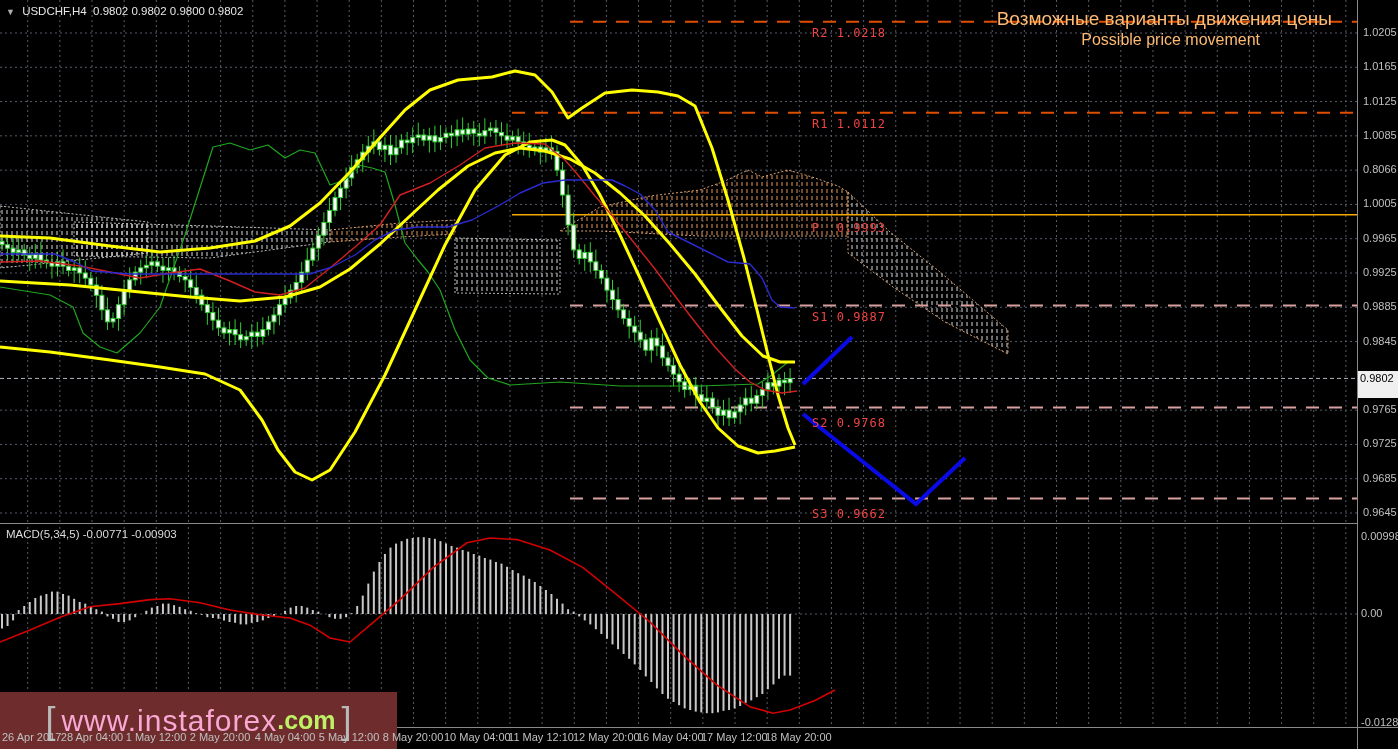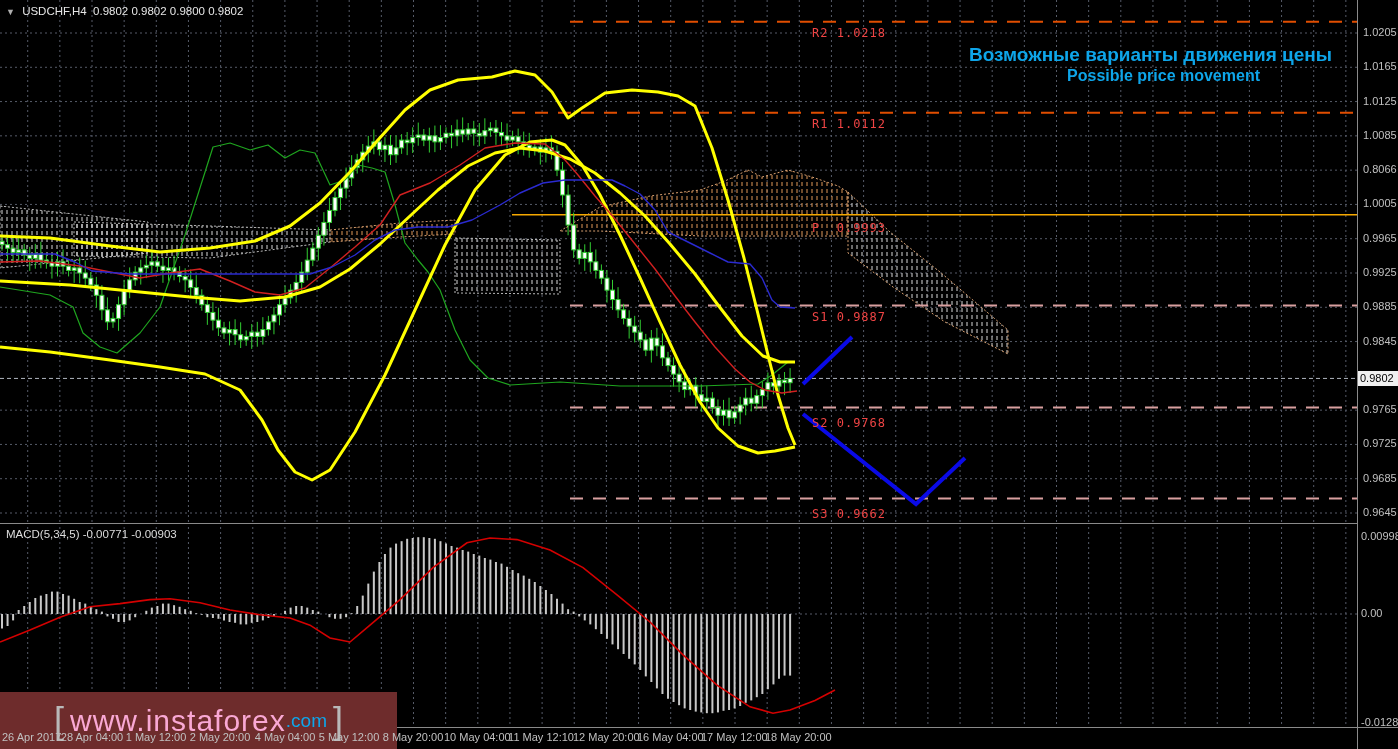--- a/index.html
+++ b/index.html
@@ -6,30 +6,30 @@
   #stage{position:relative;width:1398px;height:749px;background:#000;overflow:hidden;
          font-family:"Liberation Sans",sans-serif;}
   #plot{position:absolute;left:0;top:0;z-index:1;}
   .axis-lbl{position:absolute;color:#C0C0C0;font-size:11px;line-height:13px;z-index:3;white-space:nowrap;}
   .time-lbl{width:66px;text-align:center;}
   .lvl{position:absolute;left:812px;color:#ef4444;font:12px "DejaVu Sans Mono",monospace;
        letter-spacing:1px;z-index:3;white-space:nowrap;}
   .title-bar{position:absolute;left:6px;top:5px;color:#E6E6E6;font-size:11.5px;z-index:3;white-space:nowrap;}
   .title-bar .tri{color:#AFAFAF;font-size:9px;margin-right:4px;cursor:pointer;}
   .macd-lbl{position:absolute;left:6px;top:528px;color:#DDDDDD;font-size:11.5px;z-index:3;white-space:nowrap;}
-  .red-note{position:absolute;color:#0ea5e9;font-weight:bold;z-index:3;white-space:nowrap;margin-top:36px;}
+  .red-note{position:absolute;color:#fdba74;font-weight:normal;z-index:3;white-space:nowrap;}
   .note1{top:8px;right:66px;font-size:19px;}
   .note2{top:31px;right:138px;font-size:16px;}
-  .price-badge{position:absolute;left:1358px;top:371px;width:38px;height:15px;background:#F0F0F0;
+  .price-badge{position:absolute;left:1358px;top:371px;width:38px;height:27px;background:#F0F0F0;
         color:#000;font-size:11px;line-height:15px;padding-left:2px;z-index:3;}
   .wm{position:absolute;left:0;top:692px;width:397px;height:57px;background:#6E2C2C;z-index:2;
       display:flex;align-items:center;justify-content:center;}
   .wm .br{color:#B9B9B9;font-size:36px;font-weight:200;margin:0 6px;line-height:40px;}
   .wm .dom{color:#f9a8d4;font-size:30px;letter-spacing:1px;}
-  .wm .tld{color:#0ea5e9;font-size:19px;}
+  .wm .tld{color:#bef264;font-size:25px;font-weight:bold;}
 </style>
 </head>
 <body>
 
 <div id="stage">
 
   <svg id="plot" width="1398" height="749" viewBox="0 0 1398 749">
     <defs>
       <pattern id="hatchW" width="5" height="7" patternUnits="userSpaceOnUse">
         <path d="M2,0 V4" stroke="#D8D8D8" stroke-width="1" fill="none"></path>

